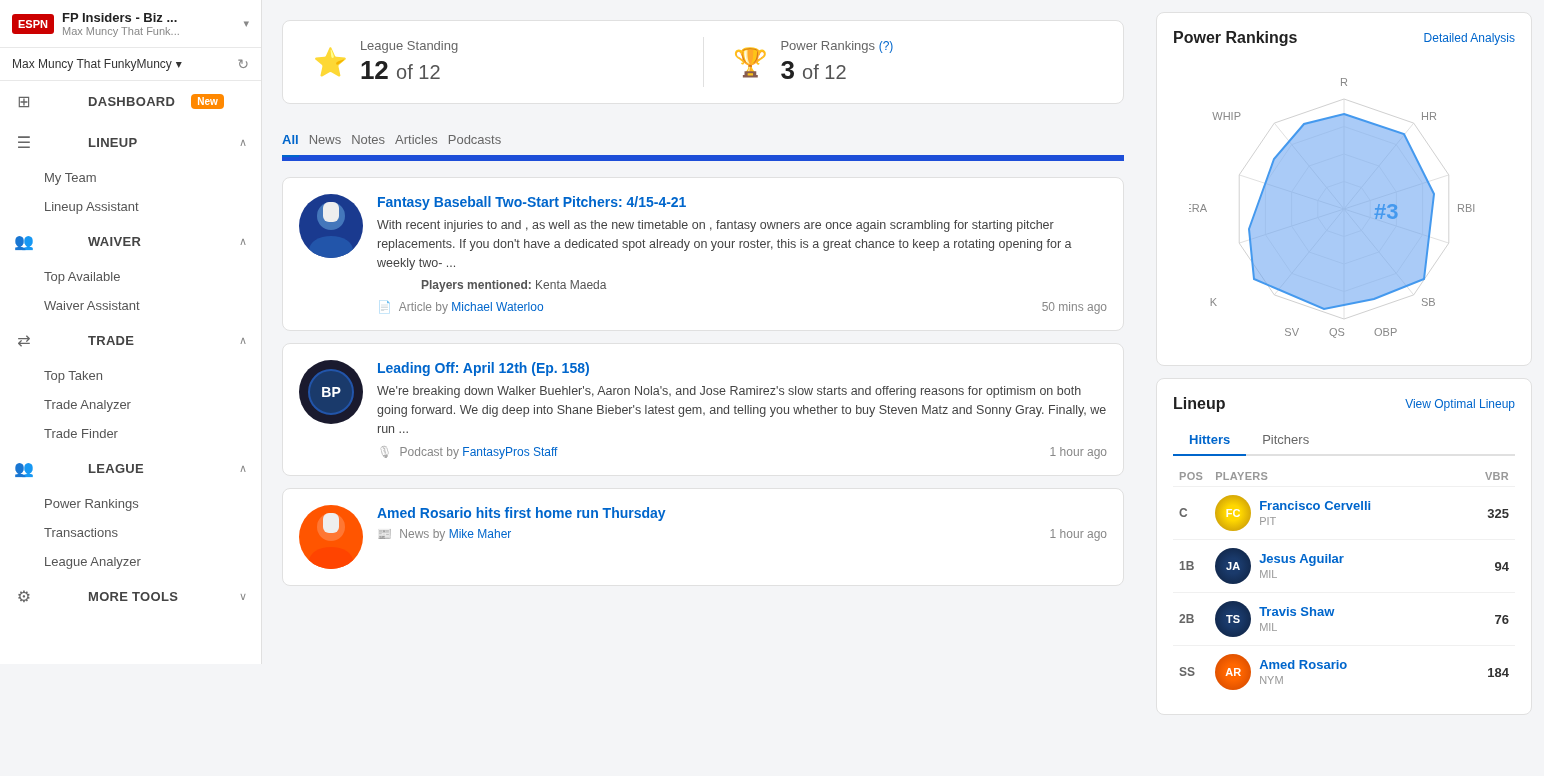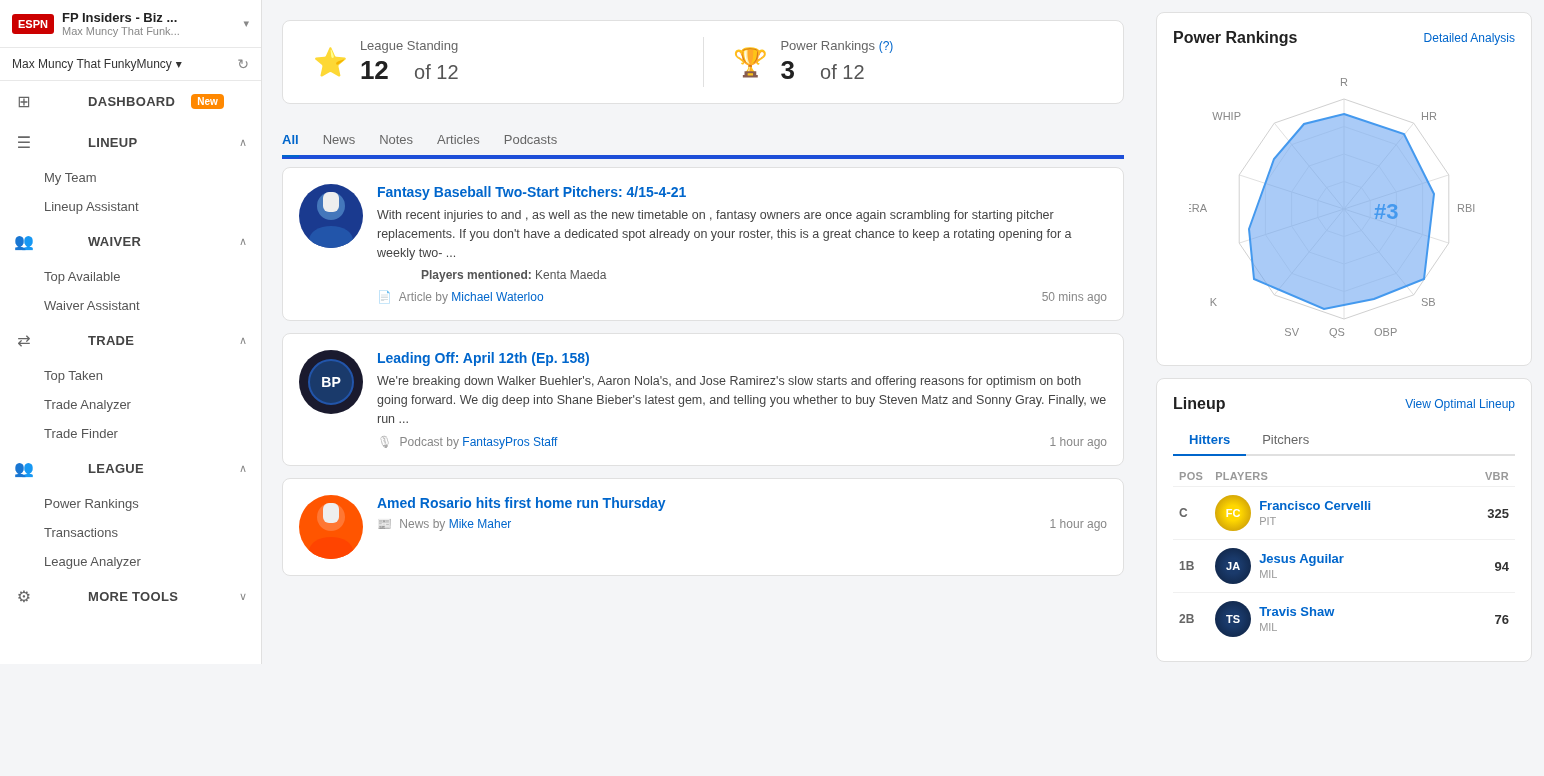--- a/index.html
+++ b/index.html
@@ -28,25 +28,25 @@
     
     .main { flex: 1; display: flex; flex-direction: column; overflow: hidden; }
     .main-content { flex: 1; overflow-y: auto; padding: 20px 20px; }
 
     .stats-bar { display: flex; align-items: center; gap: 0; background: #fff; border: 1px solid #e0e0e0; border-radius: 8px; padding: 16px 30px; margin-bottom: 20px; }
     .stat-block { display: flex; align-items: center; gap: 12px; flex: 1; }
     .stat-divider { width: 1px; height: 50px; background: #e0e0e0; margin: 0 30px; }
     .stat-icon { font-size: 28px; }
     .stat-label { font-size: 13px; color: #666; margin-bottom: 2px; }
     .stat-value { font-size: 26px; font-weight: 700; color: #222; }
-    .stat-value span { font-size: 22px; font-weight: 400; color: #555; margin-left: 18px; }
+    .stat-value span { font-size: 22px; font-weight: 400; color: #555; }
     .stat-link { color: #0066cc; font-size: 12px; cursor: pointer; }
 
     
-    .tabs-bar { display: flex; gap: 24px; border-bottom: 4px solid #1d4ed8; margin-bottom: 8px; }
+    .tabs-bar { display: flex; gap: 10px; border-bottom: 6px solid #1d4ed8; margin-bottom: 16px; }
     .tab { padding: 8px 0; font-size: 13px; color: #666; cursor: pointer; border-bottom: 2px solid transparent; margin-bottom: -2px; }
     .tab.active { color: #0066cc; font-weight: 600; border-bottom-color: #0066cc; }
 
     
     .feed { display: flex; flex-direction: column; gap: 12px; }
     .feed-card { background: #fff; border: 1px solid #e0e0e0; border-radius: 8px; padding: 16px; display: flex; gap: 14px; }
     .feed-avatar { width: 64px; height: 64px; border-radius: 50%; object-fit: cover; flex-shrink: 0; background: #ccc; display: flex; align-items: center; justify-content: center; overflow: hidden; }
     .feed-body { flex: 1; }
     .feed-title { font-size: 14px; font-weight: 700; color: #0066cc; margin-bottom: 6px; cursor: pointer; }
     .feed-desc { font-size: 12.5px; color: #444; line-height: 1.5; margin-bottom: 6px; }
@@ -379,16 +379,31 @@
             <span class="av-text">TS</span>
           </div>
           <div>
             <span class="player-name">Travis Shaw</span>
             <span class="player-team">MIL</span>
           </div>
         </div>
       </td>
       <td class="right">76</td>
     </tr>
+          <tr>
+      <td class="player-pos">SS</td>
+      <td>
+        <div class="player-info">
+          <div class="player-avatar av-rosario">
+            <span class="av-text">AR</span>
+          </div>
+          <div>
+            <span class="player-name">Amed Rosario</span>
+            <span class="player-team">NYM</span>
+          </div>
+        </div>
+      </td>
+      <td class="right">184</td>
+    </tr>
         </tbody>
     </table>
   </div>
 </aside>
 
 </body></html>

